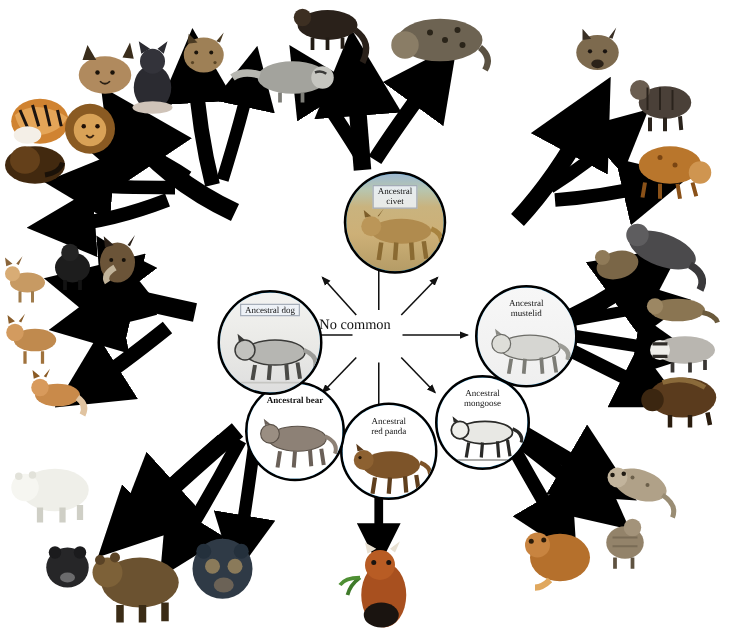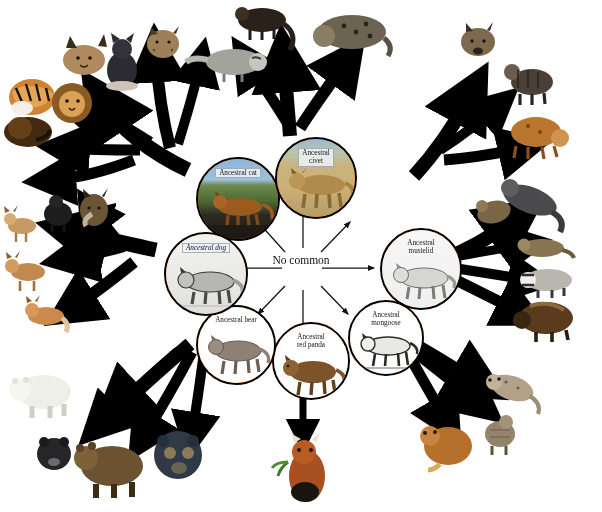--- a/index.html
+++ b/index.html
@@ -20,37 +20,37 @@
     pointer-events: none;
   }
   #branch-layer { z-index: 1; }
   #arrow-layer { z-index: 2; }
   #node-layer { position: absolute; left:0; top:0; width:602px; height:512px; z-index: 4; }
   #leaf-layer { position: absolute; left:0; top:0; width:602px; height:512px; z-index: 3; }
 
   
   .center-label {
     position: absolute;
-    left: 251px; top: 254px;
+    left: 234px; top: 254px;
     width: 100px;
     text-align: center;
     font-size: 11.5px;
     line-height: 13px;
     color: #111111;
     font-family: "Liberation Serif", serif;
     z-index: 5;
   }
   .center-label span { display: block; }
 
   
   .node {
     position: absolute;
     border-radius: 50%;
     border: 2.2px solid #000000;
-    background: #f97316;
+    background: #0369a1;
     overflow: hidden;
     display: flex;
     align-items: flex-start;
     justify-content: center;
   }
   .node .node-art {
     position: absolute;
     left: 0; top: 0; right: 0; bottom: 0;
   }
   .node .node-caption {
@@ -382,32 +382,20 @@
       <ellipse cx="448" cy="446" rx="24" ry="19" fill="#b5702c"></ellipse>
       <circle cx="430" cy="436" r="10" fill="#c88440"></circle>
       <circle cx="425" cy="433" r="2" fill="#2a1a08"></circle>
         <circle cx="435" cy="432" r="2" fill="#2a1a08"></circle>
       <path d="M440,464 q-6,6 -12,6" stroke="#e0a85e" stroke-width="5" fill="none"></path>
     </g>
   </svg>
 
   <div id="node-layer">
 
-    <div class="node photo" style="left:196px; top:157px; width:84px; height:84px;">
-      <div class="node-art art-cat"></div>
-      <svg class="critter" width="84" height="84" viewBox="0 0 84 84">
-        <ellipse cx="44" cy="48" rx="22" ry="9" fill="#9a5c1e"></ellipse>
-        <circle cx="24" cy="43" r="7" fill="#a86524"></circle>
-        <path d="M20,37 l-1,-5 l5,4z M30,36 l3,-5 l-4,5z" fill="#7a430f"></path>
-        <path d="M32,56 l-1,11 M42,56 l0,11 M52,56 l1,11 M60,55 l2,11" stroke="#7d4a14" stroke-width="3.4"></path>
-        <path d="M66,46 q12,2 10,14" stroke="#9a5c1e" stroke-width="3.6" fill="none"></path>
-        <rect x="0" y="66" width="84" height="18" fill="#1d1a15" opacity="0.85"></rect>
-      </svg>
-      <div class="node-caption">Ancestral cat</div>
-    </div>
 
     <div class="node photo" style="left:275px; top:137px; width:82px; height:82px;">
       <div class="node-art art-civet"></div>
       <svg class="critter" width="82" height="82" viewBox="0 0 82 82">
         <ellipse cx="46" cy="46" rx="24" ry="10" fill="#b08b4e"></ellipse>
         <circle cx="22" cy="42" r="8" fill="#bb9658"></circle>
         <path d="M17,35 l-1,-6 l6,5z M28,34 l4,-6 l-5,6z" fill="#7d5e2a"></path>
         <path d="M30,55 l-2,14 M42,55 l-1,14 M54,55 l1,14 M64,54 l2,14" stroke="#8a6a32" stroke-width="3.6"></path>
         <path d="M70,44 q10,4 8,14" stroke="#a8833f" stroke-width="4" fill="none"></path>
       </svg>
@@ -450,33 +438,33 @@
         <circle cx="19" cy="44" r="8" fill="#8d6131"></circle>
         <path d="M14,37 l-1,-6 l6,5z M25,36 l4,-6 l-4,6z" fill="#5c3c1c"></path>
         <path d="M28,58 l-2,13 M40,58 l-1,13 M52,57 l1,13 M61,56 l2,13" stroke="#5f3f1e" stroke-width="3.4"></path>
         <path d="M64,46 q10,4 8,12" stroke="#7d5429" stroke-width="3.6" fill="none"></path>
         <circle cx="16" cy="42" r="1.3" fill="#231607"></circle>
       </svg>
       <div class="node-caption">Ancestral
 red panda</div>
     </div>
 
-    <div class="node" style="left:196px; top:305px; width:80px; height:80px;">
+    <div class="node" style="left:196px; top:305px; width:80px; height:80px;font-weight:bold;">
       <div class="node-art art-bear"></div>
       <svg class="critter" width="80" height="80" viewBox="0 0 80 80">
         <ellipse cx="42" cy="44" rx="23" ry="10" fill="#8d8176" stroke="#5a5148" stroke-width="0.9"></ellipse>
         <circle cx="20" cy="40" r="7.5" fill="#9a8e82" stroke="#5a5148" stroke-width="0.9"></circle>
         <path d="M16,33 l-1,-5 l5,4z M26,33 l3,-5 l-3,5z" fill="#6a6058"></path>
         <path d="M28,54 l-2,13 M40,54 l-1,13 M52,53 l1,13 M61,52 l2,13" stroke="#6a6058" stroke-width="3.2"></path>
         <path d="M64,42 q11,5 8,14" stroke="#8d8176" stroke-width="3.2" fill="none"></path>
       </svg>
       <div class="node-caption">Ancestral bear</div>
     </div>
 
-    <div class="node photo" style="left:164px; top:232px; width:84px; height:84px;font-style:italic;">
+    <div class="node photo" style="left:174px; top:232px; width:84px; height:84px;">
       <div class="node-art art-dog"></div>
       <svg class="critter" width="84" height="84" viewBox="0 0 84 84">
         <ellipse cx="46" cy="48" rx="24" ry="10" fill="#b6b6b2" stroke="#3a3a38" stroke-width="1.2"></ellipse>
         <circle cx="22" cy="46" r="8" fill="#c2c2be" stroke="#3a3a38" stroke-width="1.2"></circle>
         <path d="M17,39 l-1,-6 l6,5z M28,38 l4,-6 l-4,6z" fill="#3a3a38"></path>
         <path d="M30,58 l-2,12 M42,58 l-1,12 M55,57 l1,13 M64,56 l2,13" stroke="#4a4a47" stroke-width="3.2"></path>
         <path d="M69,46 q12,5 9,14" stroke="#9c9c98" stroke-width="3.6" fill="none"></path>
         <path d="M6,72 l72,0" stroke="#c6c6c2" stroke-width="1.4"></path>
       </svg>
       <div class="node-caption">Ancestral dog</div>

